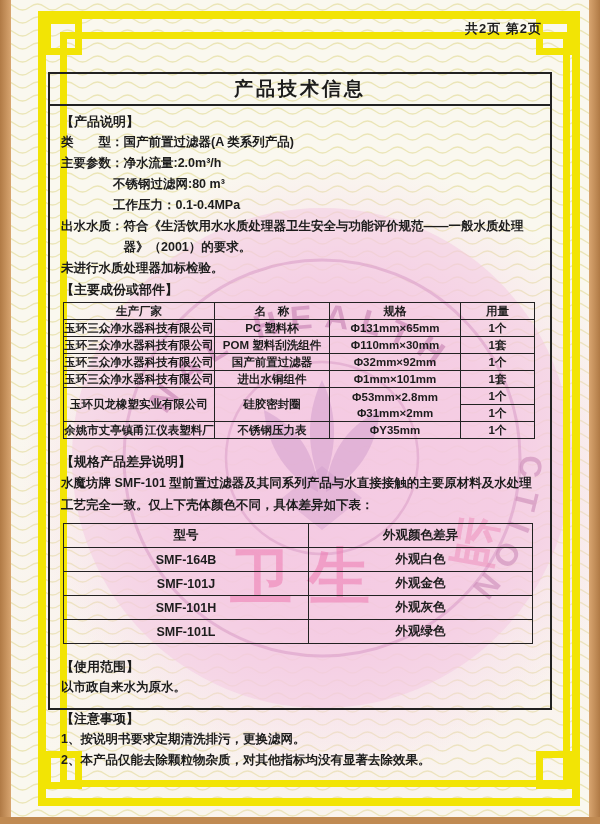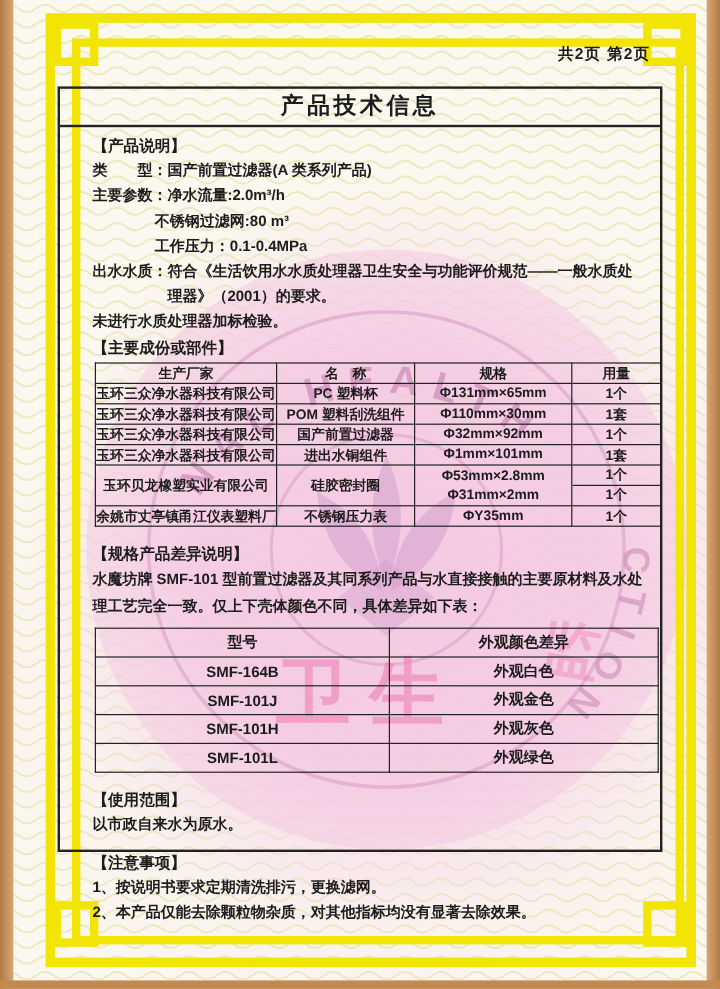--- a/index.html
+++ b/index.html
@@ -27,32 +27,32 @@
   
   .frame{position:absolute;border-style:solid;border-color:#f2e405;background:transparent;}
   .frame-outer{left:38px;top:11px;width:526px;height:779px;border-width:8px;}
   .frame-inner{left:60px;top:32px;width:496px;height:741px;border-width:7px;}
   .knot{position:absolute;width:24px;height:24px;border:7px solid #f2e405;}
   .knot-tl{left:44px;top:17px;}
   .knot-tr{left:536px;top:17px;}
   .knot-bl{left:44px;top:751px;}
   .knot-br{left:536px;top:751px;}
   .page-indicator{
-    position:absolute;top:36px;right:58px;
+    position:absolute;top:20px;right:58px;
     font-size:13px;font-weight:700;letter-spacing:1px;
   }
   .content-box{
     position:absolute;left:48px;top:72px;width:500px;height:634px;
     border:2px solid #222;
   }
   .box-title{
     height:30px;line-height:30px;border-bottom:2px solid #222;
     text-align:center;font-size:19px;font-weight:700;letter-spacing:3px;
   }
-  .box-body{padding:5px 11px 0 11px;font-size:12.5px;font-weight:700;margin-left:16px;}
+  .box-body{padding:5px 11px 0 11px;font-size:12.5px;font-weight:700;}
   .line{line-height:21px;}
   .sec-h{line-height:21px;font-size:13px;font-weight:700;}
   .hang{display:flex;}
   .hang .lbl{white-space:nowrap;}
   .indent{padding-left:52px;}
   table{border-collapse:collapse;table-layout:fixed;}
   .tbl{width:467px;margin:2px 0 0 2px;}
   .tbl td,.tbl th{
     border:1.5px solid #222;text-align:center;vertical-align:middle;
     padding:0;overflow:hidden;white-space:nowrap;

